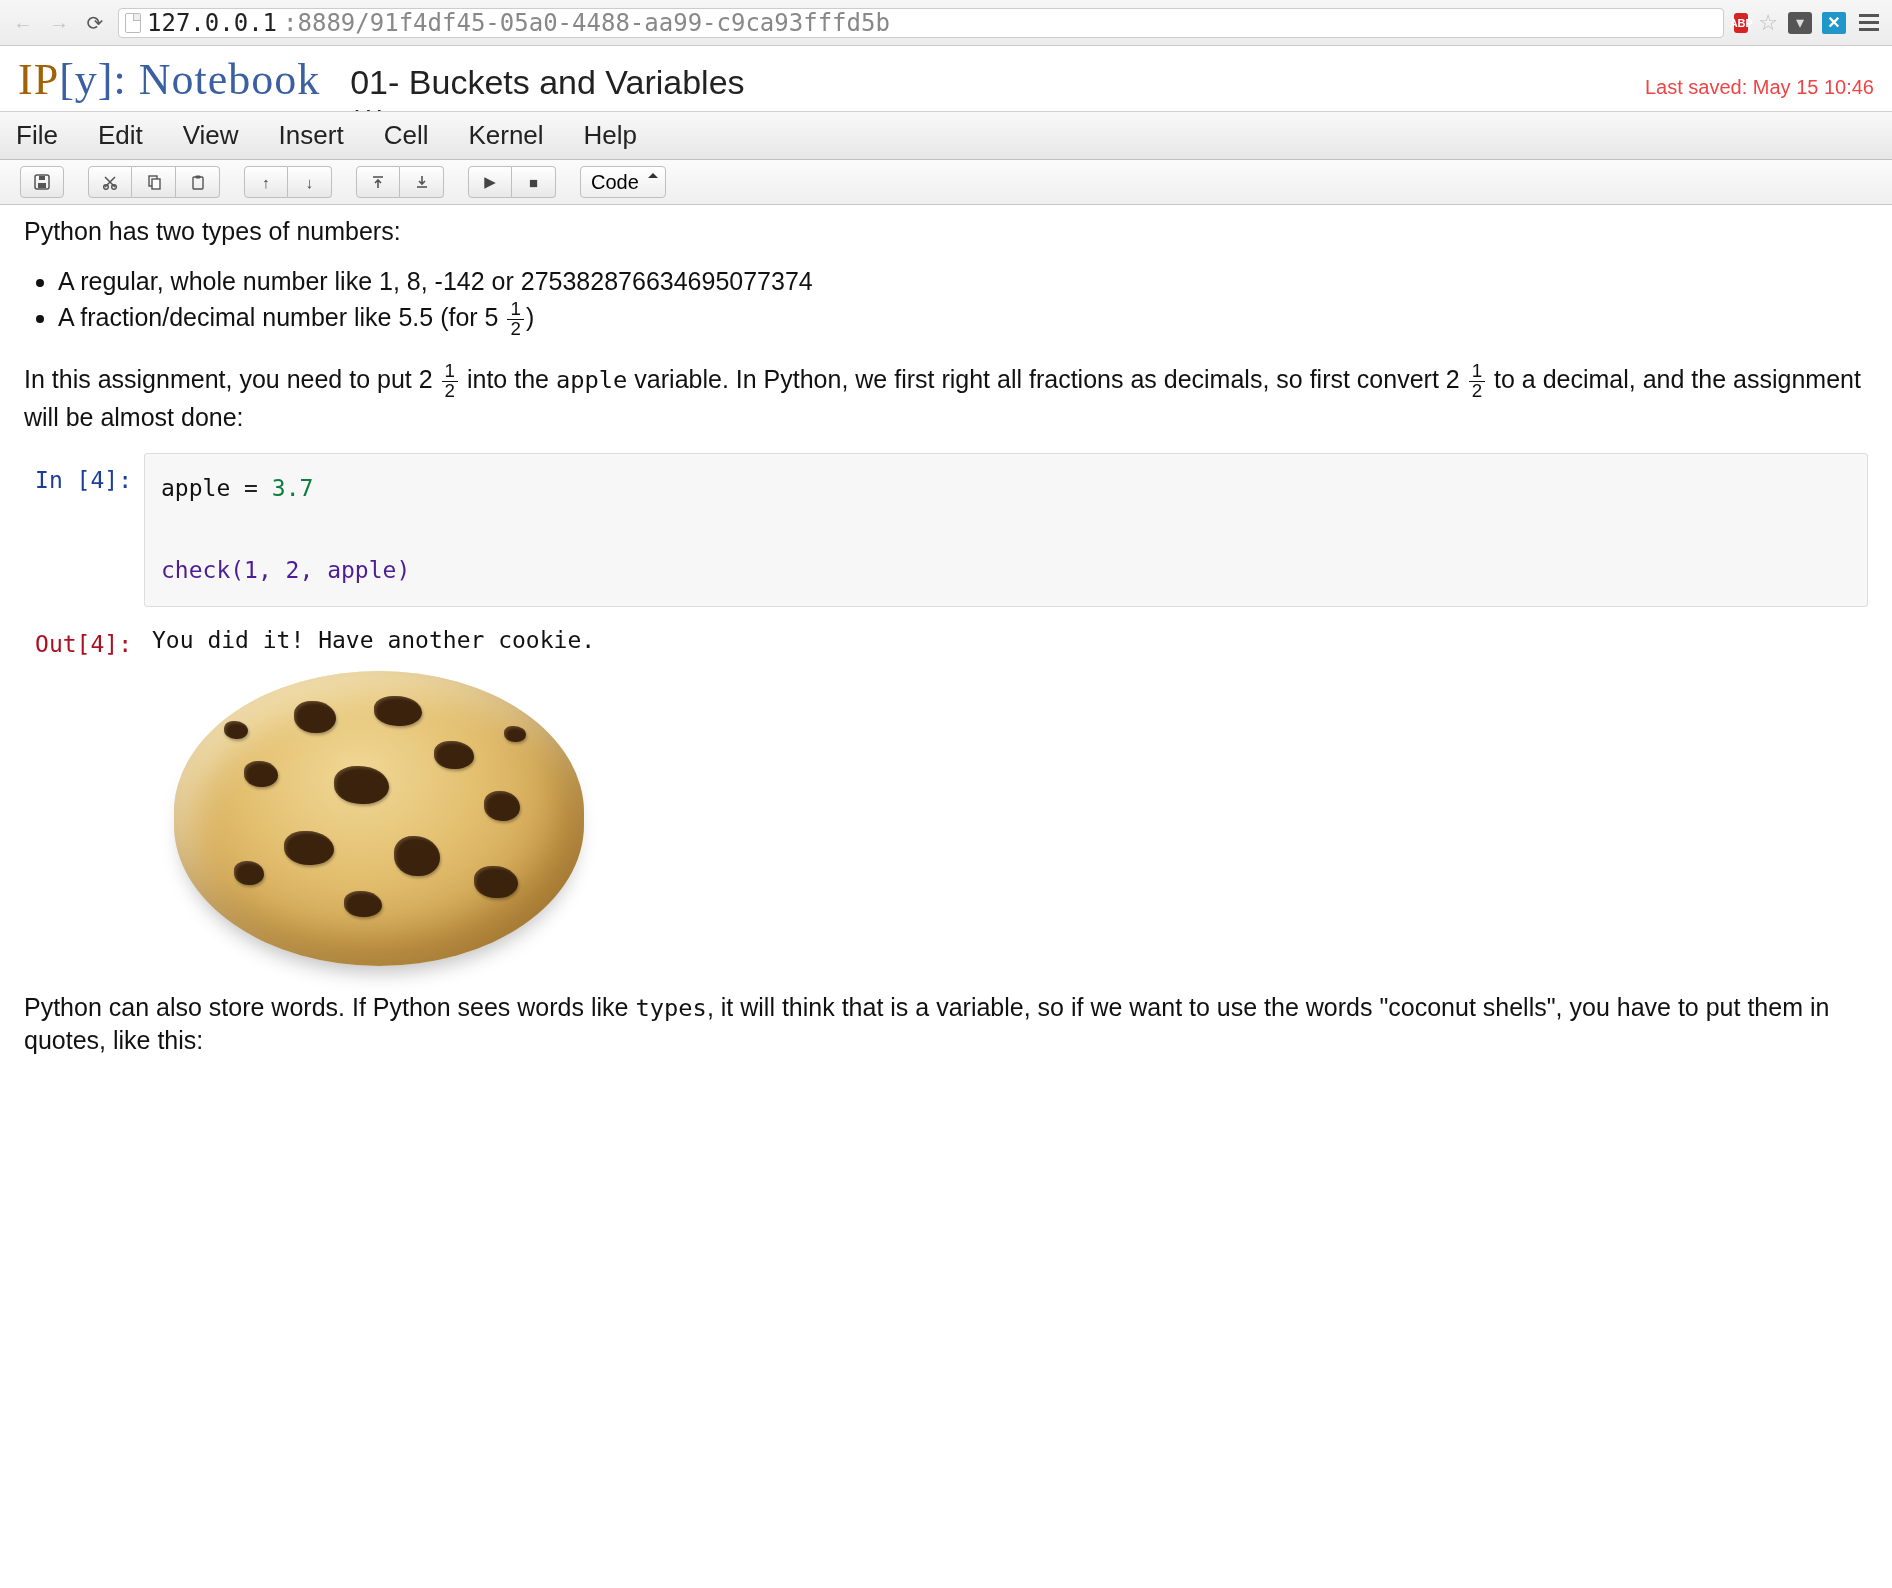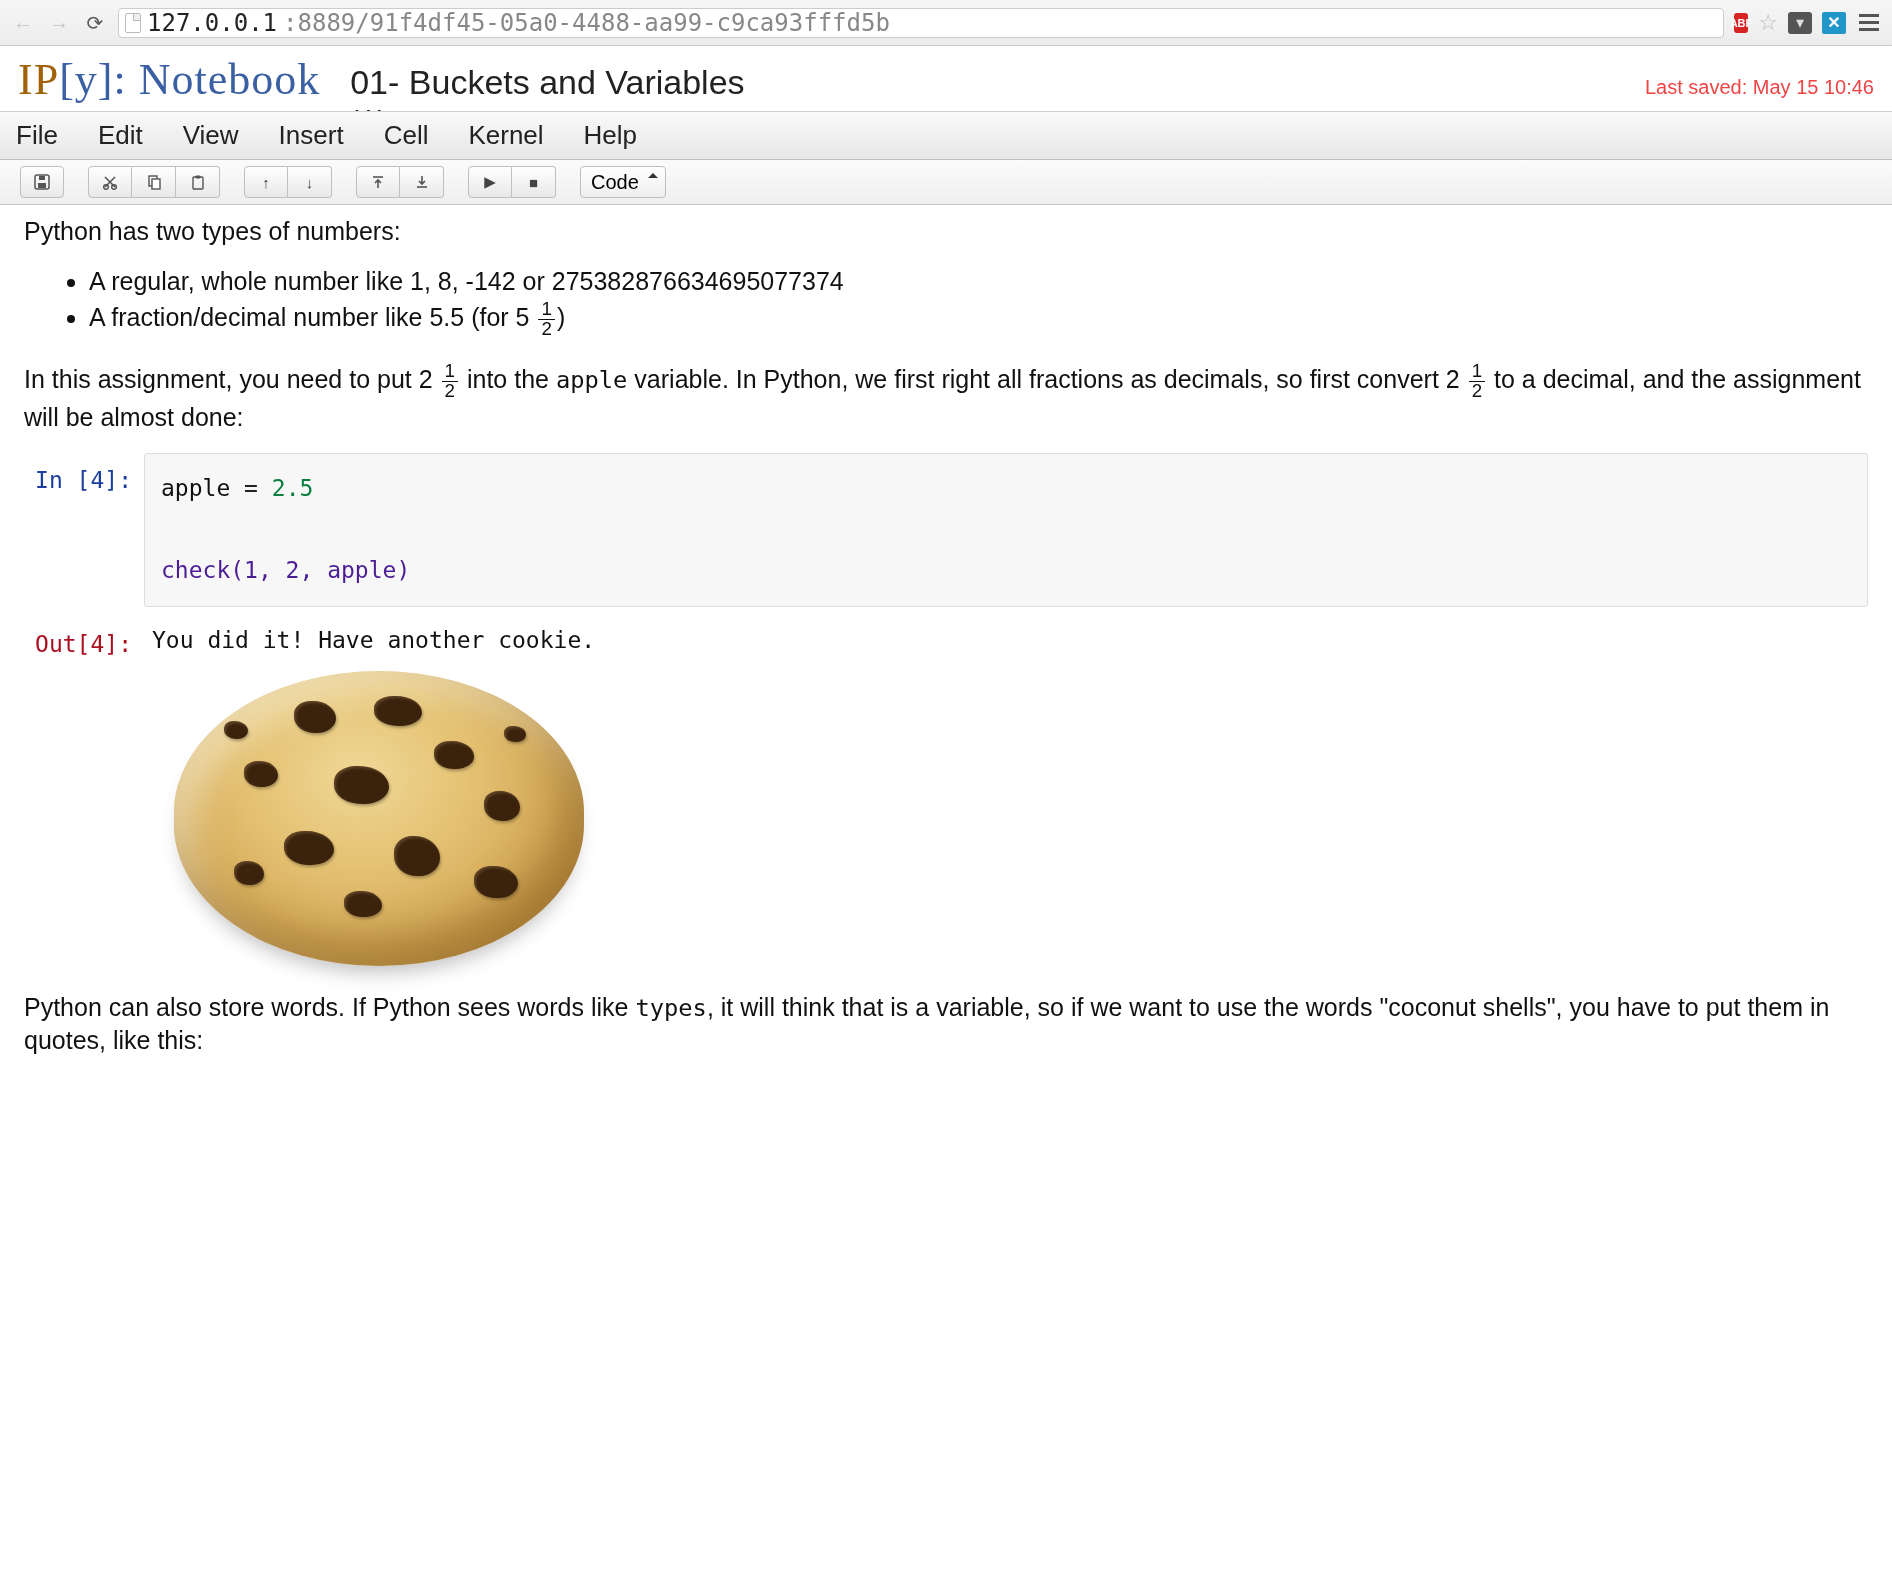--- a/index.html
+++ b/index.html
@@ -121,21 +121,21 @@
   .select-wrap::before {
     content:""; position:absolute; right:8px; bottom:7px;
     width:0; height:0; border-left:5px solid transparent; border-right:5px solid transparent;
     border-top:5px solid #333;
   }
 
   
   .nb-body { padding: 10px 24px; font-size:25px; color:#111; }
   .nb-body p { margin: 0 0 18px 0; line-height:1.35; }
   .nb-body ul { margin: 0 0 24px 34px; padding:0; }
-  .nb-body li { margin-bottom:4px;margin-left:31px; }
+  .nb-body li { margin-bottom:4px; }
   .mono { font-family: Menlo, Consolas, monospace; font-size:0.95em; }
   .frac { display:inline-block; vertical-align:middle; text-align:center; font-size:0.75em; line-height:1; margin:0 2px; }
   .frac .num { display:block; border-bottom:1.5px solid #111; padding:0 3px; }
   .frac .den { display:block; padding:0 3px; }
 
   .cell { display:flex; margin-top:10px; }
   .prompt { width:120px; flex-shrink:0; font-family: Menlo, Consolas, monospace; font-size:23px; text-align:right; padding-right:12px; padding-top:14px; }
   .prompt.in { color:#1a3e9a; }
   .prompt.out { color:#aa1020; }
   .input-area {
@@ -299,21 +299,21 @@
       <span>A fraction/decimal number like 5.5 (for </span><span>5</span>&nbsp;<span class="frac"><span class="num">1</span><span class="den">2</span></span><span>)</span>
     </li>
   </ul>
 
   <p>
     <span>In this assignment, you need to put </span><span>2</span>&nbsp;<span class="frac"><span class="num">1</span><span class="den">2</span></span><span> into the </span><span class="mono">apple</span><span> variable. In Python, we first right all fractions as decimals, so first convert </span><span>2</span>&nbsp;<span class="frac"><span class="num">1</span><span class="den">2</span></span><span> to a decimal, and the assignment will be almost done:</span>
   </p>
 
   <div class="cell">
     <div class="prompt in">In [4]:</div>
-    <div class="input-area"><span class="var">apple</span><span class="kw-assign"> = </span><span class="num">2.5</span>
+    <div class="input-area"><span class="var">apple</span><span class="kw-assign"> = </span><span class="num">3.7</span>
 
 <span class="call">check(1, 2, apple)</span></div>
   </div>
 
   <div class="cell">
     <div class="prompt out">Out[4]:</div>
     <div class="output-area">
       <div class="output-text">You did it! Have another cookie.</div>
       <div class="cookie-wrap">
         <div class="cookie">

